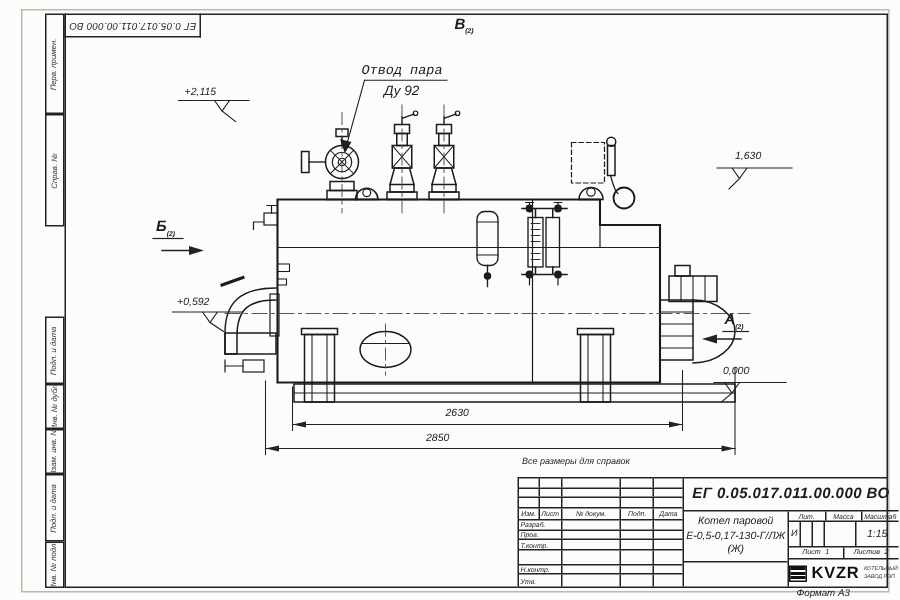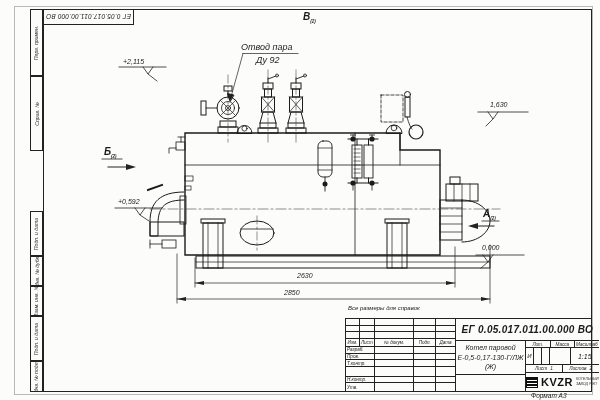--- a/index.html
+++ b/index.html
@@ -252,21 +252,21 @@
         <path d="M482 221 H499" stroke="#222" stroke-width="0.8"></path>
         <path d="M478 226 H494" stroke="#222" stroke-width="1"></path>
         <polygon points="468,226 478,223 478,229" fill="#222" stroke="none"></polygon>
       </g>
     </g>
   </svg>
 
   <div class="lbl view-letter" style="left:303px;top:11px;">
     <span>В</span><span class="sub">(2)</span>
   </div>
-  <div class="lbl f9" style="left:241px;top:42px;">Отвод пара</div>
+  <div class="lbl f9" style="left:241px;top:42px;font-family:Liberation Mono, monospace;">Отвод пара</div>
   <div class="lbl f9" style="left:256px;top:55px;">Ду 92</div>
   <div class="lbl f7" style="left:123px;top:58px;">+2,115</div>
   <div class="lbl view-letter" style="left:104px;top:146px;">
     <span>Б</span><span class="sub">(2)</span>
   </div>
   <div class="lbl f7" style="left:118px;top:198px;">+0,592</div>
   <div class="lbl f7" style="left:490px;top:101px;">1,630</div>
   <div class="lbl view-letter" style="left:483px;top:208px;">
     <span>А</span><span class="sub">(2)</span>
   </div>

